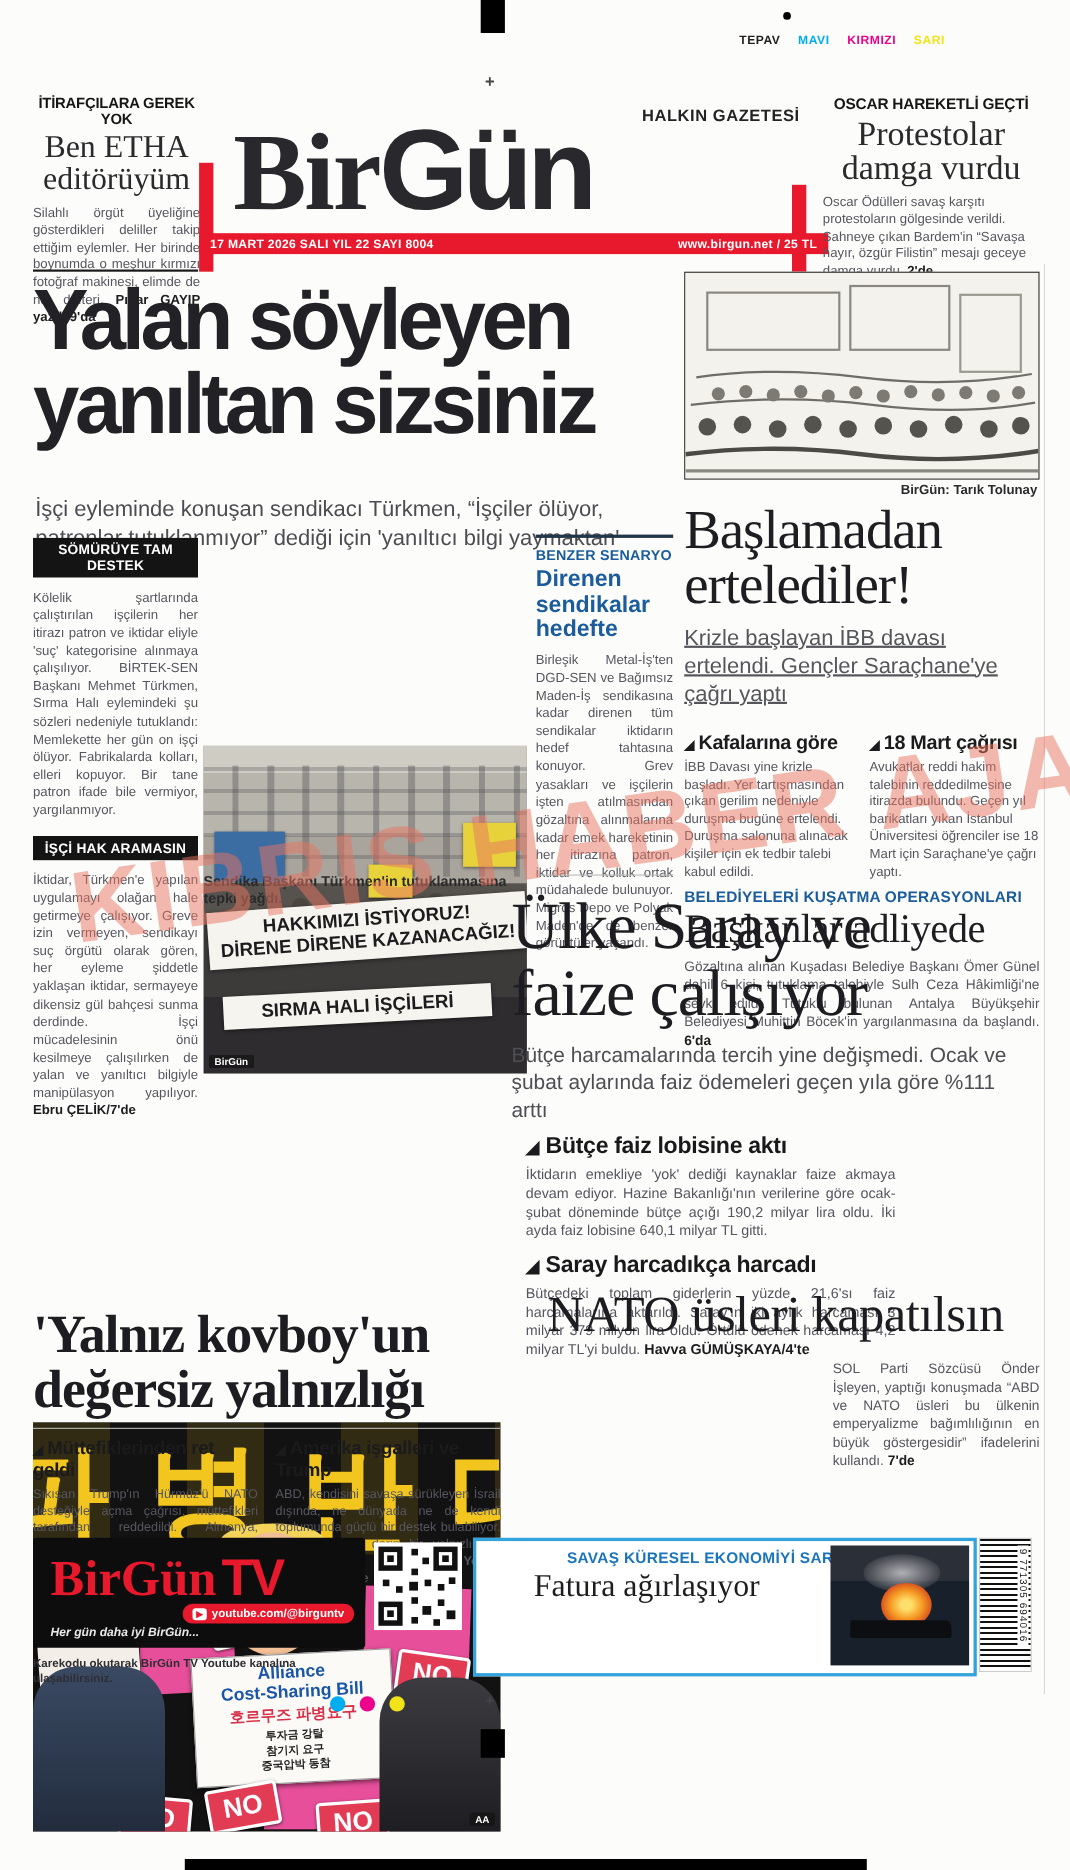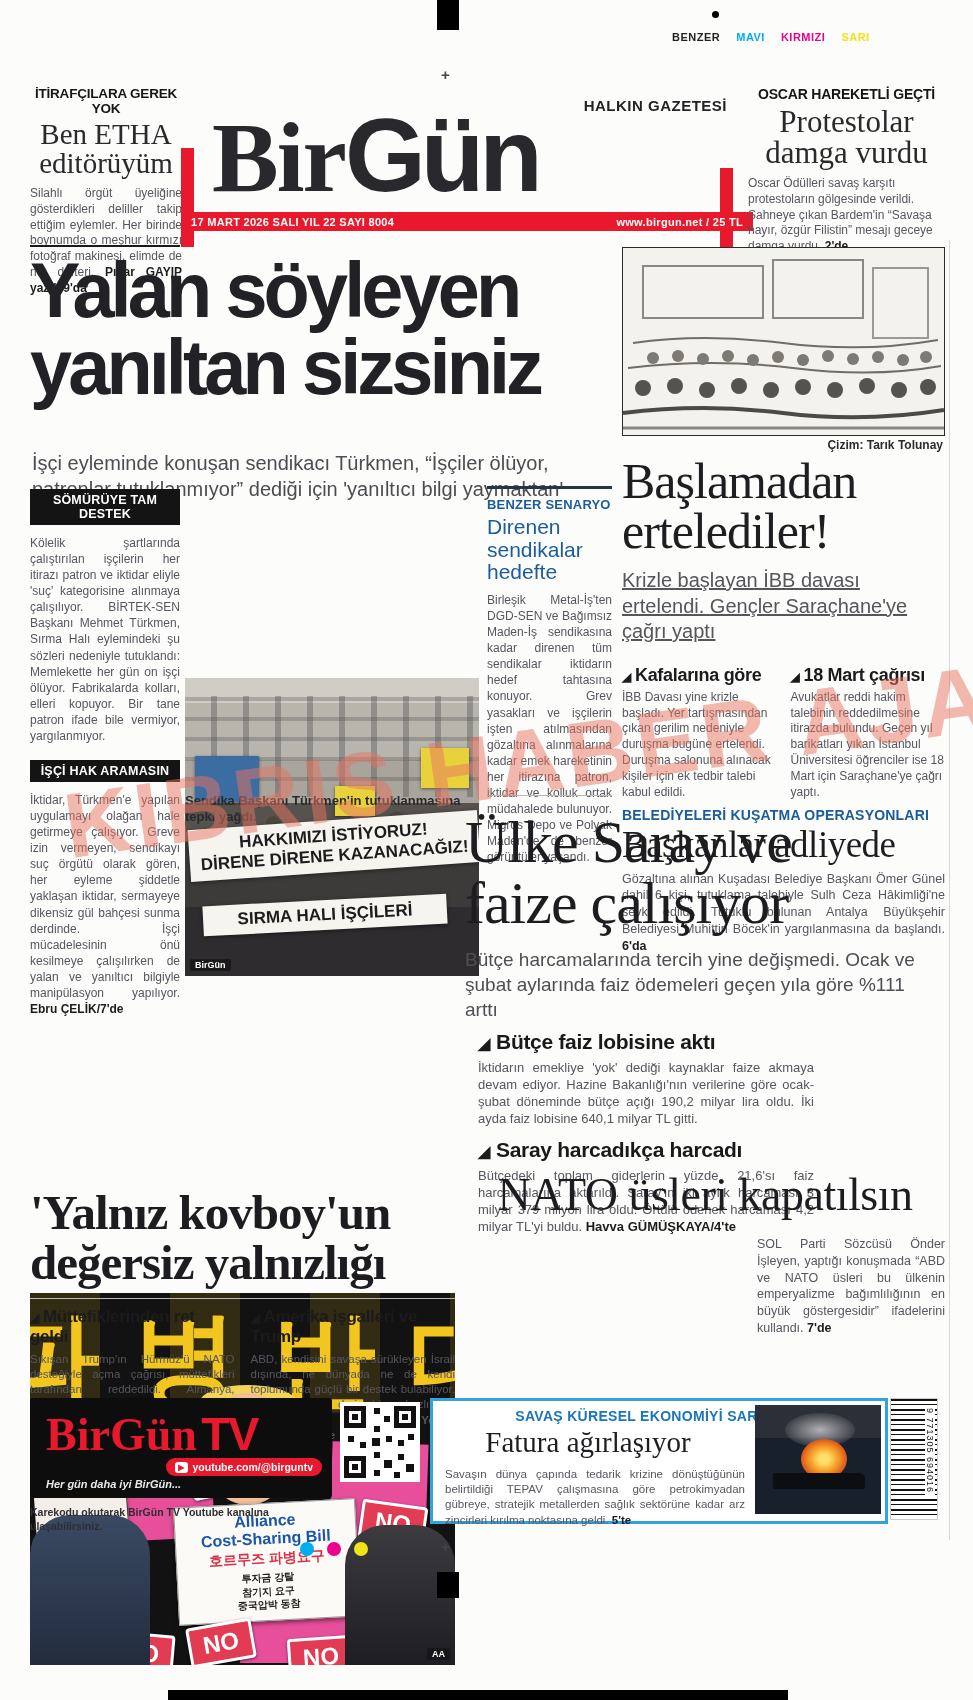--- a/index.html
+++ b/index.html
@@ -31,21 +31,21 @@
   .lead-h{font-weight:800;font-size:78px;line-height:.99;letter-spacing:-4px;color:#222226;
           transform:scaleX(.97);transform-origin:left top;white-space:nowrap;}
   .lead-sub{font-size:20px;line-height:1.3;color:#4c4c52;}
   
   .blackbox{background:#141414;color:#fff;font-size:12.5px;font-weight:bold;text-align:center;
             padding:4px 2px;letter-spacing:.2px;}
   .col-body{font-size:12px;line-height:1.34;color:#565660;}
   .col-body b{color:#1c1c1e;}
   
   .bluek{color:#1b5c9c;font-weight:bold;font-size:13px;letter-spacing:.2px;}
-  .blue-title{color:#1b5c9c;font-weight:normal;font-size:21px;line-height:1.08;}
+  .blue-title{color:#1b5c9c;font-weight:bold;font-size:21px;line-height:1.08;}
   
   .ibb-title{font-size:50px;line-height:1.0;color:#1e1e22;letter-spacing:-1px;}
   .ibb-sub{font-size:20px;line-height:1.28;color:#55555c;}
   .brief-t{font-size:18px;font-weight:bold;color:#1b1b1d;letter-spacing:-.3px;}
   .tri{color:#1b1b1d;font-size:12px;margin-right:4px;}
   .brief-b{font-size:12px;line-height:1.32;color:#565660;}
   .bel-title{font-size:37px;color:#1e1e22;letter-spacing:-.5px;}
   
   .photo{position:relative;overflow:hidden;}
   .credit-chip{position:absolute;font-size:9px;font-weight:bold;color:#fff;
@@ -134,21 +134,21 @@
   .illus{background:#f3f1ec;border:1px solid #2a2a2a;}
 </style>
 </head>
 <body>
 
 <div class="sheet">
 
   <div class="abs regbar" style="left:437px;top:0;width:22px;height:30px;"></div>
   <div class="abs regdot" style="left:712px;top:11px;width:7px;height:7px;"></div>
   <div class="abs regcolors" style="left:672px;top:31px;">
-    <span class="rc0">BENZER</span>
+    <span class="rc0">TEPAV</span>
     <span class="rc1">MAVI</span>
     <span class="rc2">KIRMIZI</span>
     <span class="rc3">SARI</span>
   </div>
   <div class="abs cross" style="left:441px;top:66px;">+</div>
 
   <div class="abs" style="left:30px;top:86px;width:152px;">
     <div class="kicker-sm">İTİRAFÇILARA GEREK YOK</div>
     <div class="serif tl-title">Ben ETHA editörüyüm</div>
     <p class="smallbody justify" style="margin:0;"><span>Silahlı örgüt üyeliğine gösterdikleri deliller takip ettiğim eylemler. Her birinde boynumda o meşhur kırmızı fotoğraf makinesi, elimde de not defteri. </span><b>Pınar GAYIP yazdı/9'da</b></p>
@@ -209,21 +209,21 @@
           <circle cx="180" cy="139" r="8"></circle>
         <circle cx="212" cy="142" r="8"></circle>
           <circle cx="244" cy="138" r="8"></circle>
           <circle cx="276" cy="142" r="8"></circle>
         <circle cx="305" cy="139" r="8"></circle>
       </g>
       <path d="M0 165 Q80 155 160 165 T321 162" stroke="#4c4a45" fill="none" stroke-width="4"></path>
       <path d="M0 180 L321 180" stroke="#8a8880" stroke-width="3"></path>
     </svg>
   </div>
-  <div class="abs" style="left:622px;top:438px;width:321px;text-align:right;font-size:12px;font-weight:bold;color:#2b2b2d;">Çizim: Tarık Tolunay</div>
+  <div class="abs" style="left:622px;top:438px;width:321px;text-align:right;font-size:12px;font-weight:bold;color:#2b2b2d;">BirGün: Tarık Tolunay</div>
 
   <div class="abs" style="left:622px;top:456px;width:323px;">
     <div class="serif ibb-title">Başlamadan</div>
     <div class="serif ibb-title">ertelediler!</div>
     <div class="ibb-sub" style="margin-top:12px;text-decoration:underline;">Krizle başlayan İBB davası ertelendi. Gençler Saraçhane'ye çağrı yaptı</div>
     <div style="display:flex;gap:14px;margin-top:20px;">
       <div style="width:155px;">
         <div class="brief-t"><span class="tri">◢</span><span>Kafalarına göre</span></div>
         <p class="brief-b" style="margin:4px 0 0;">İBB Davası yine krizle başladı. Yer tartışmasından çıkan gerilim nedeniyle duruşma bugüne ertelendi. Duruşma salonuna alınacak kişiler için ek tedbir talebi kabul edildi.</p>
       </div>
@@ -383,21 +383,20 @@
           <rect x="12" y="12" width="6" height="6"></rect>
           <rect x="62" y="12" width="6" height="6"></rect>
           <rect x="12" y="62" width="6" height="6"></rect>
         </g>
     </svg>
   </div>
 
   <div class="abs bluebox" style="left:430px;top:1398px;width:452px;height:120px;">
     <div class="bb-kick" style="margin-top:7px;">SAVAŞ KÜRESEL EKONOMİYİ SARSIYOR</div>
     <div class="serif bb-title" style="width:310px;margin-top:2px;">Fatura ağırlaşıyor</div>
-    <p class="bb-body justify" style="position:absolute;left:12px;top:66px;width:300px;margin:0;"><span>Savaşın dünya çapında tedarik krizine dönüştüğünün belirtildiği TEPAV çalışmasına göre petrokimyadan gübreye, stratejik metallerden sağlık sektörüne kadar arz zincirleri kırılma noktasına geldi. </span><b>5'te</b></p>
     <div class="photo ship" style="position:absolute;right:4px;top:4px;width:126px;height:109px;">
       <div class="smoke" style="left:30px;top:8px;"></div>
       <div class="flame" style="left:46px;top:34px;"></div>
       <div class="hull" style="left:18px;top:68px;width:92px;"></div>
     </div>
   </div>
 
   <div class="abs barcode" style="left:890px;top:1398px;width:46px;height:120px;">
     <span class="bcnum" style="left:44px;top:6px;">9 771305 694016</span>
   </div>

